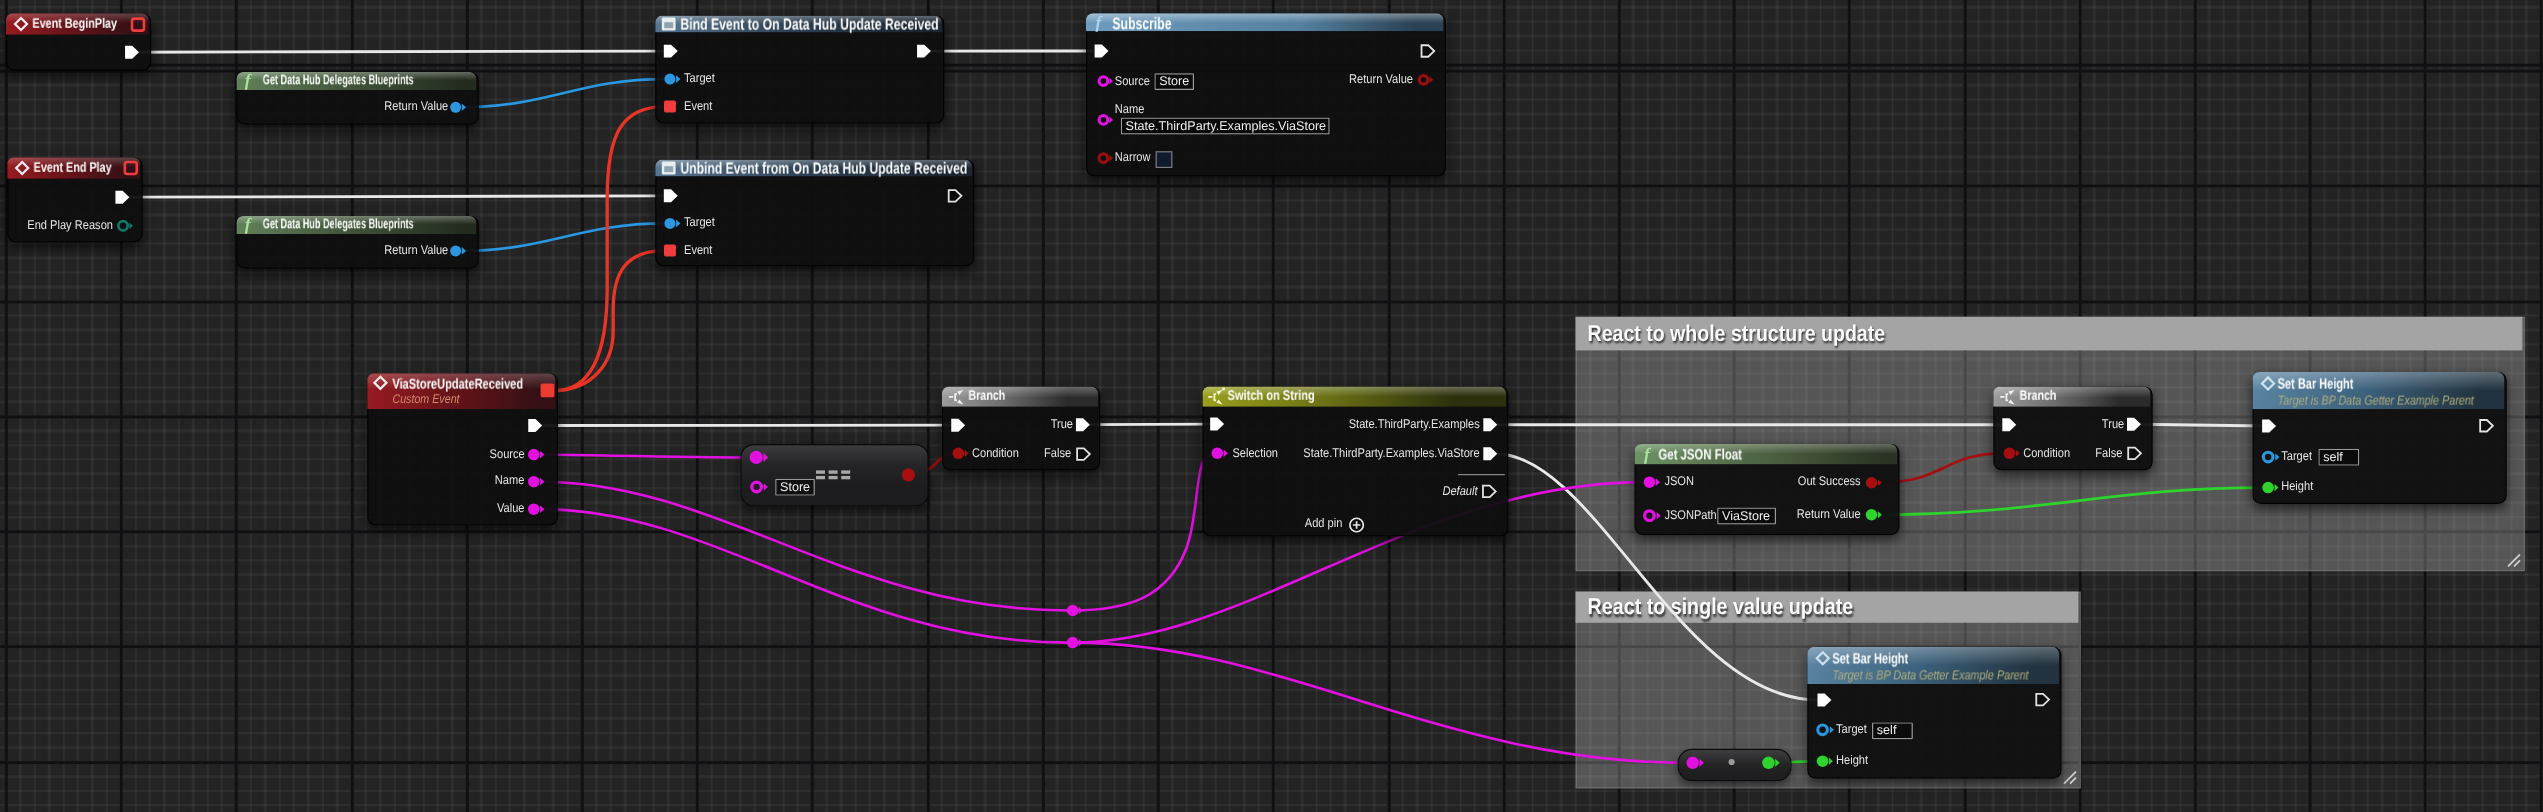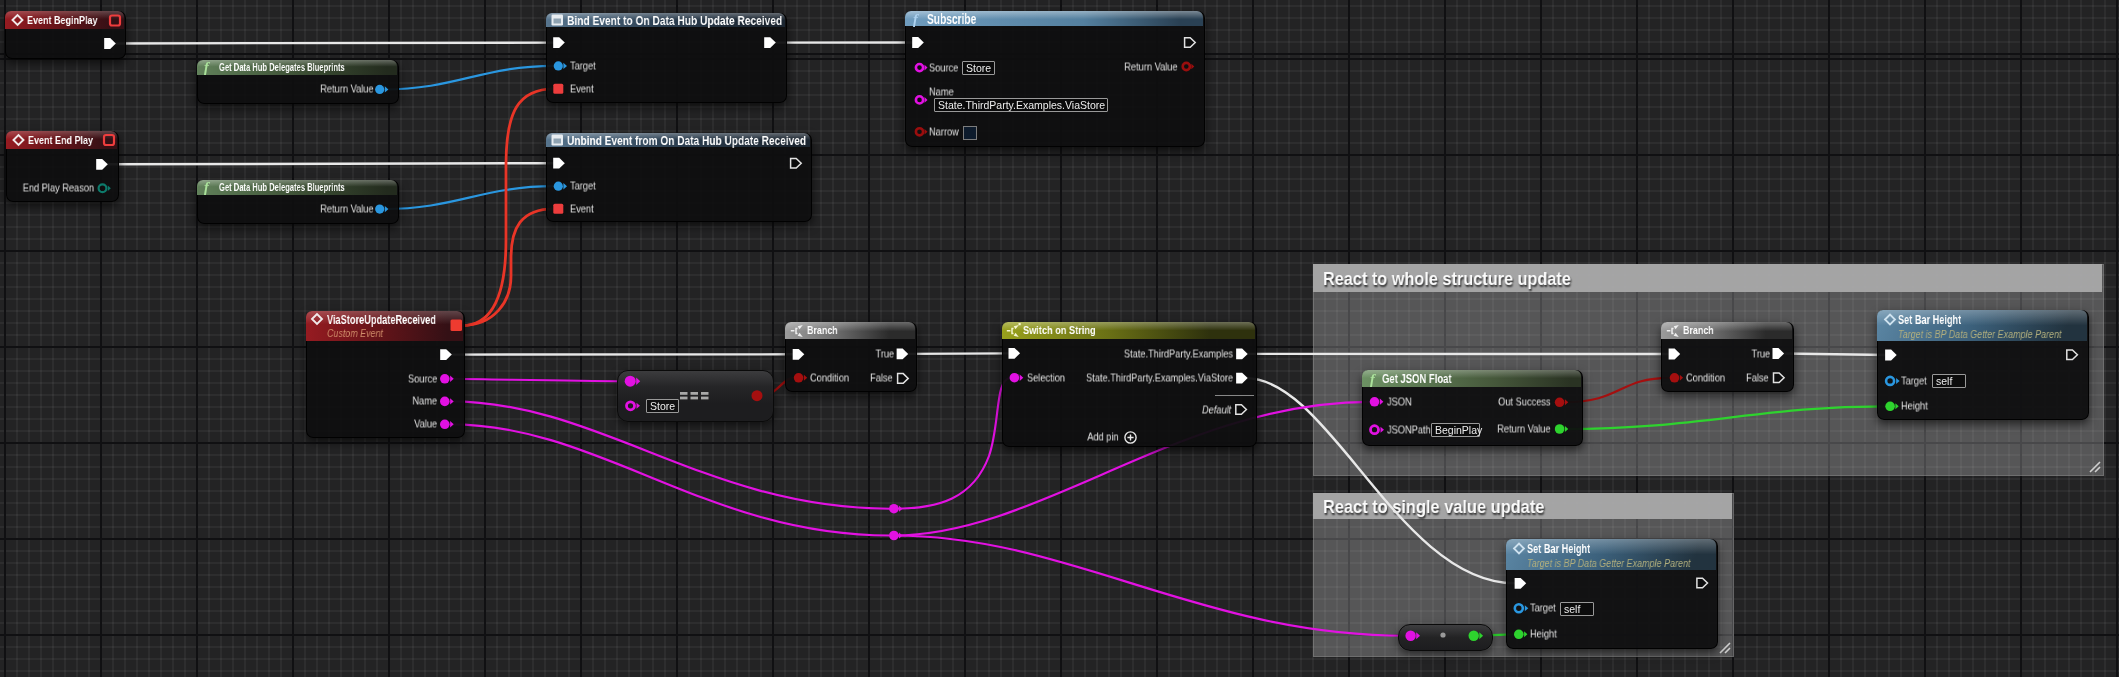--- a/index.html
+++ b/index.html
@@ -184,21 +184,21 @@
       <circle cx="6.5" cy="6.5" r="5.6" fill="none" stroke="#e8e8e8" stroke-width="1.4"></circle>
       <path d="M6.5,3.4 V9.6 M3.4,6.5 H9.6" stroke="#e8e8e8" stroke-width="1.4"></path>
     </svg>
 
 <div class="node" style="left:1362px;top:370px;width:219px;height:74px;"></div>
 <div class="hdr h-green2" style="left:1362px;top:370px;width:219px;height:17px;"></div>
 <div class="t" style="left:1381.5px;top:371.5px;font-size:12.5px;transform:scaleX(0.759);">Get JSON Float</div>
 <div class="lb" style="left:1387px;top:401.8px;">JSON</div>
 <div class="lbr" style="right:568px;top:402.3px;">Out Success</div>
 <div class="lb" style="left:1387px;top:429.7px;">JSONPath</div>
-<div class="box" style="left:1431px;top:423px;width:41px;height:12px;">BeginPlay</div>
+<div class="box" style="left:1431px;top:423px;width:41px;height:12px;">ViaStore</div>
 <div class="lbr" style="right:568px;top:429px;">Return Value</div>
 
 <div class="node" style="left:1661px;top:322px;width:131px;height:68px;"></div>
 <div class="hdr h-gray" style="left:1661px;top:322px;width:131px;height:17px;"></div>
 <div class="t" style="left:1683px;top:324px;font-size:11.5px;transform:scaleX(0.775);">Branch</div>
 <div class="lbr" style="right:349px;top:353.5px;">True</div>
 <div class="lb" style="left:1686px;top:377.8px;">Condition</div>
 <div class="lbr" style="right:350px;top:377.8px;">False</div>
 
 <div class="node" style="left:1877px;top:310px;width:210px;height:108px;"></div>

